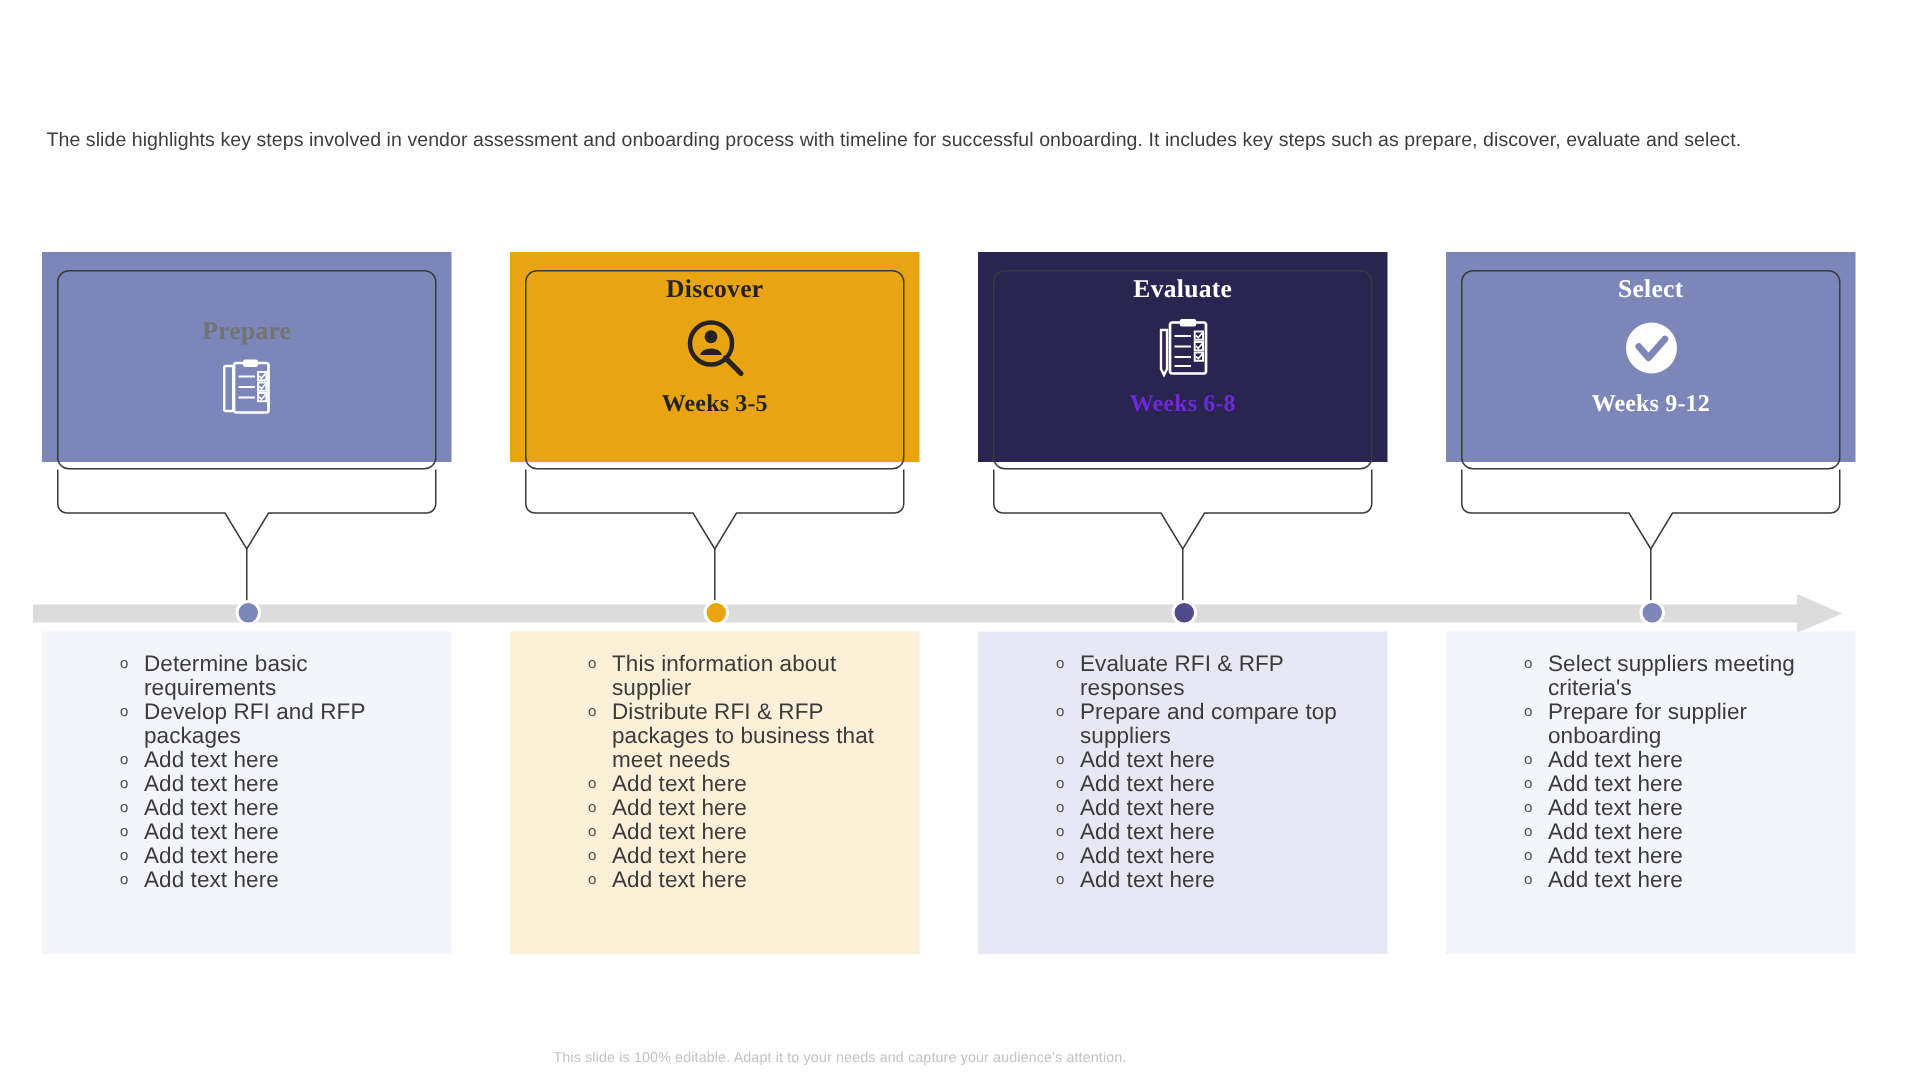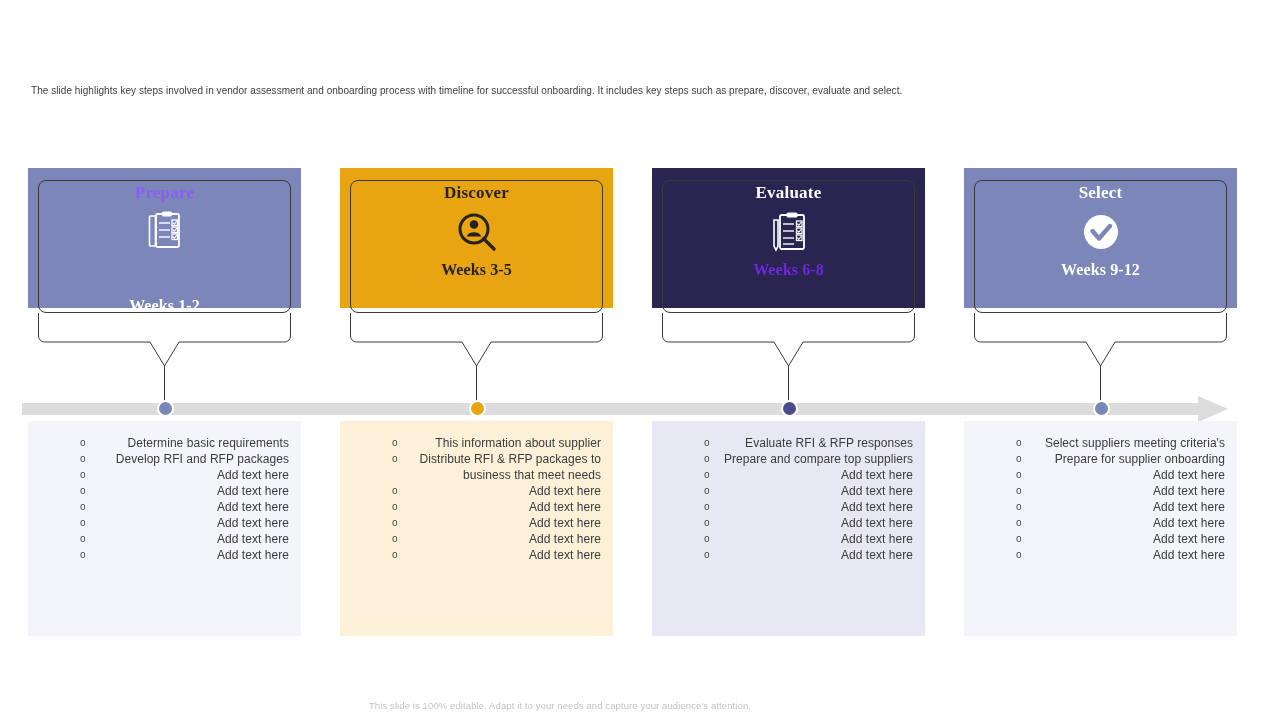--- a/index.html
+++ b/index.html
@@ -26,21 +26,21 @@
     font-weight: 400;
     color: #111111;
     letter-spacing: 0.2px;
     white-space: nowrap;
   }
   .page-subtitle {
     position: absolute;
     left: 31px;
     top: 85px;
     width: 1100px;
-    font-size: 10px;
+    font-size: 13px;
     color: #3d3d3d;
     letter-spacing: 0.05px;
     white-space: nowrap;
   }
 
   
   .stage {
     position: absolute;
     left: 0; top: 0;
     width: 1280px;
@@ -174,25 +174,24 @@
   .bullet-mark {
     flex: 0 0 auto;
     width: 16px;
     font-size: 10px;
     color: #4a4a4a;
     line-height: 16px;
     font-family: "Liberation Sans", sans-serif;
   }
   .bullet-text {
     flex: 1 1 auto;
-    font-size: 12px;
+    font-size: 15px;
     line-height: 16px;
     color: #3b3b3b;
     letter-spacing: 0.05px;
-    text-align: right;
   }
 
   
   .footer-note {
     position: absolute;
     left: 0;
     top: 700px;
     width: 1120px;
     text-align: center;
     font-size: 9.5px;
@@ -209,21 +208,21 @@
 
   <div class="timeline-bar">
     <div class="timeline-track"></div>
     <div class="timeline-arrow"></div>
   </div>
 
   <div id="columns-root">
       <div class="column" style="left: 28px;">
         <div class="card-color" style="background: rgb(124, 134, 184);"></div>
         <div class="card-inner">
-          <div class="card-title" style="color: #8b5cf6;">Prepare</div>
+          <div class="card-title" style="color: #737373; margin-top: 28px;">Prepare</div>
           <div class="card-icon">
             <svg width="34" height="38" viewBox="0 0 34 38" aria-hidden="true">
               <rect x="1.5" y="5" width="6" height="30" rx="1" fill="none" stroke="#ffffff" stroke-width="1.6"></rect>
               <rect x="8" y="3" width="23" height="33" rx="1.5" fill="none" stroke="#ffffff" stroke-width="1.8"></rect>
               <rect x="14" y="0.6" width="10" height="5" rx="1.5" fill="#ffffff"></rect>
               <g stroke="#ffffff" stroke-width="1.4">
                 <line x1="11" y1="12" x2="22" y2="12"></line>
                 <line x1="11" y1="19" x2="22" y2="19"></line>
                 <line x1="11" y1="26" x2="22" y2="26"></line>
               </g>

